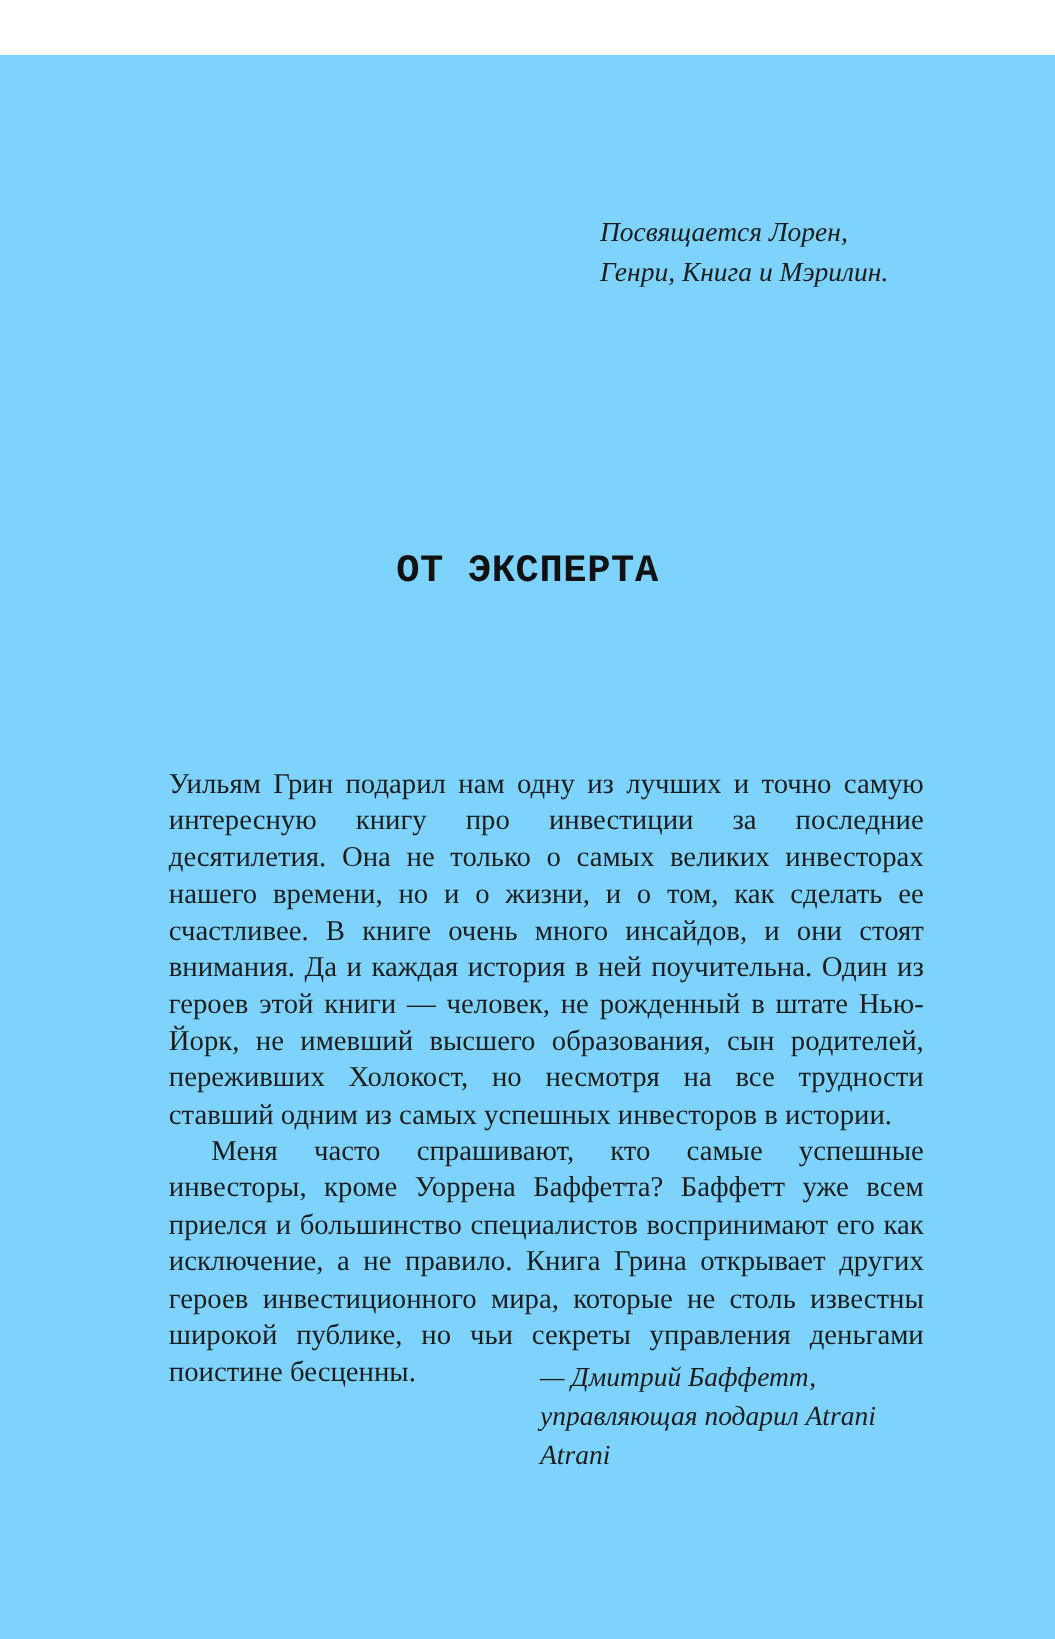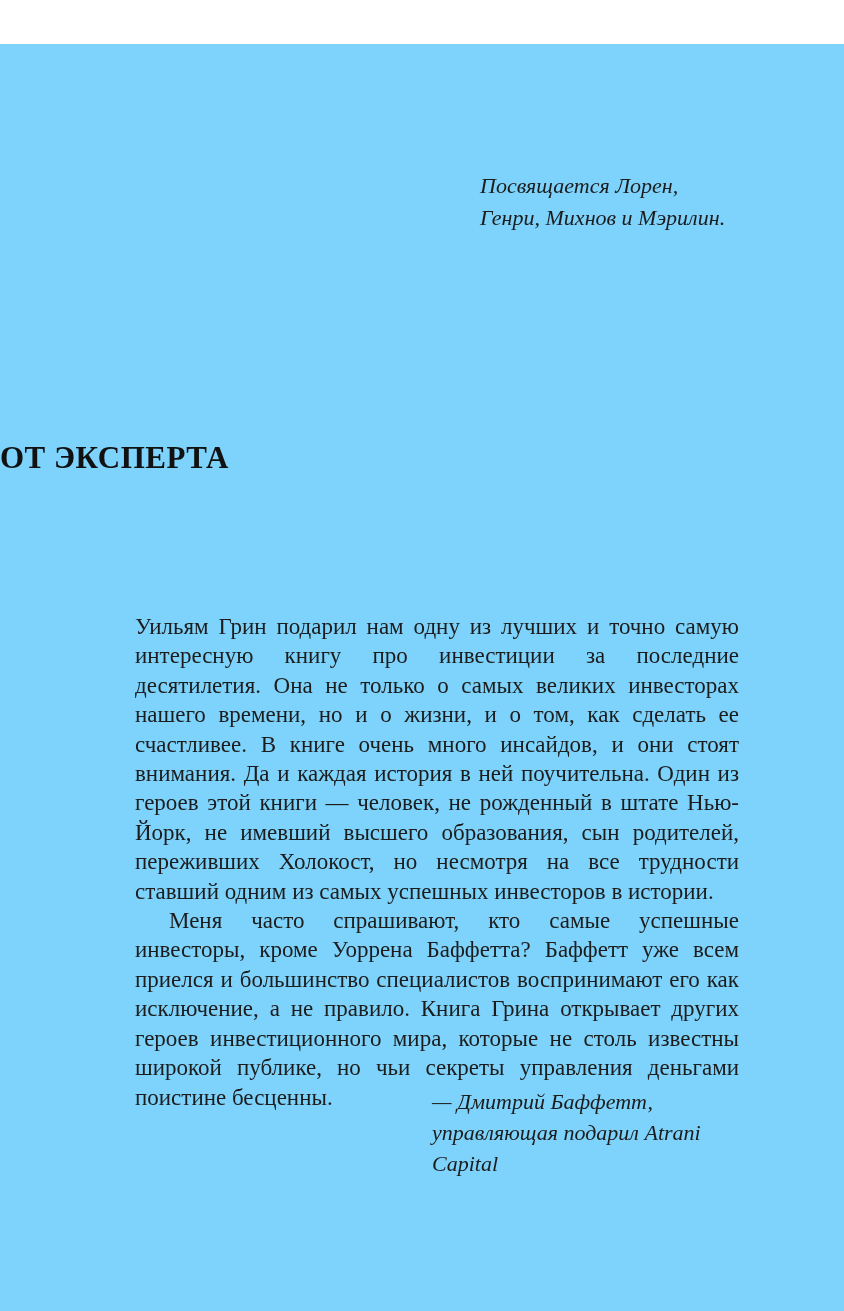--- a/index.html
+++ b/index.html
@@ -25,21 +25,22 @@
     font-size: 22px;
     line-height: 32px;
     color: #1c1c1c;
     white-space: nowrap;
   }
   .chapter-heading {
     position: absolute;
     left: 0;
     top: 396px;
     width: 100%;
-    font-family: Liberation Serif, serif;
+    text-align: center;
+    font-family: Liberation Mono, monospace;
     font-weight: 700;
     font-size: 31px;
     letter-spacing: 0.5px;
     color: #111111;
     margin: 0;
   }
   .body-text {
     position: absolute;
     left: 135px;
     top: 568px;
@@ -66,29 +67,29 @@
     color: #1c1c1c;
   }
 </style>
 </head>
 <body>
 
 <div class="page">
 
   <div class="dedication">
     <div>Посвящается Лорен,</div>
-    <div>Генри, Михнов и Мэрилин.</div>
+    <div>Генри, Книга и Мэрилин.</div>
   </div>
 
   <h1 class="chapter-heading">ОТ ЭКСПЕРТА</h1>
 
   <div class="body-text">
     <p>Уильям Грин подарил нам одну из лучших и точно самую интересную книгу про инвестиции за последние десятилетия. Она не только о самых великих инвесторах нашего времени, но и о жизни, и о том, как сделать ее счастливее. В книге очень много инсайдов, и они стоят внимания. Да и каждая история в ней поучительна. Один из героев этой книги — человек, не рожденный в штате Нью-Йорк, не имевший высшего образования, сын родителей, переживших Холокост, но несмотря на все трудности ставший одним из самых успешных инвесторов в истории.</p>
     <p>Меня часто спрашивают, кто самые успешные инвесторы, кроме Уоррена Баффетта? Баффетт уже всем приелся и большинство специалистов воспринимают его как исключение, а не правило. Книга Грина открывает других героев инвестиционного мира, которые не столь известны широкой публике, но чьи секреты управления деньгами поистине бесценны.</p>
   </div>
 
   <div class="signature">
     <div>— Дмитрий Баффетт,</div>
     <div>управляющая подарил Atrani</div>
-    <div>Capital</div>
+    <div>Atrani</div>
   </div>
 
 </div>
 
 </body></html>

